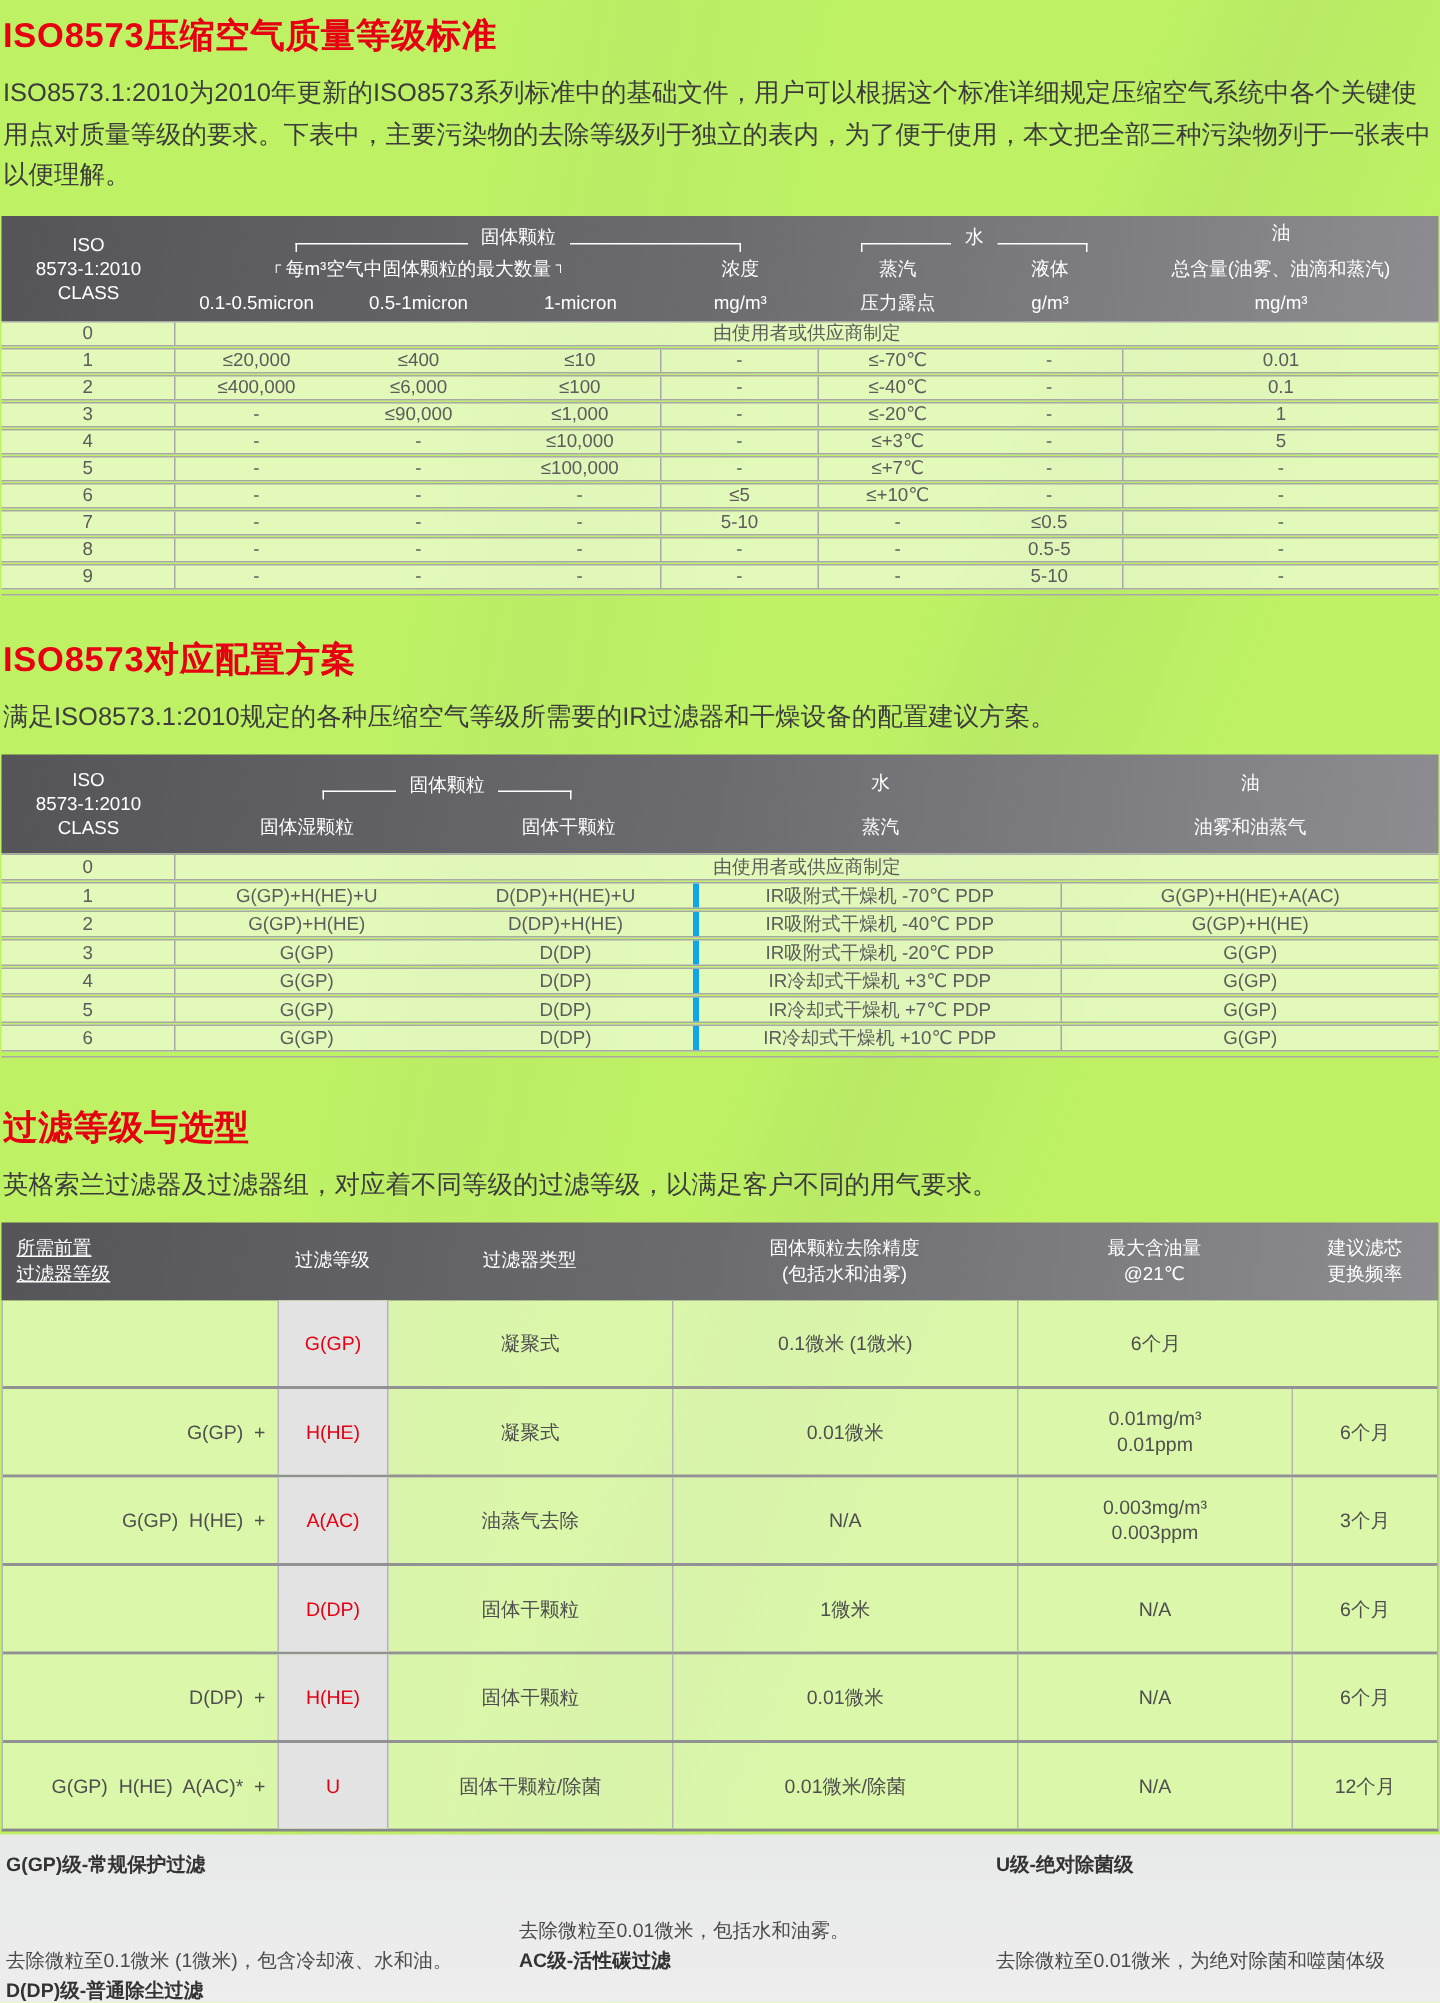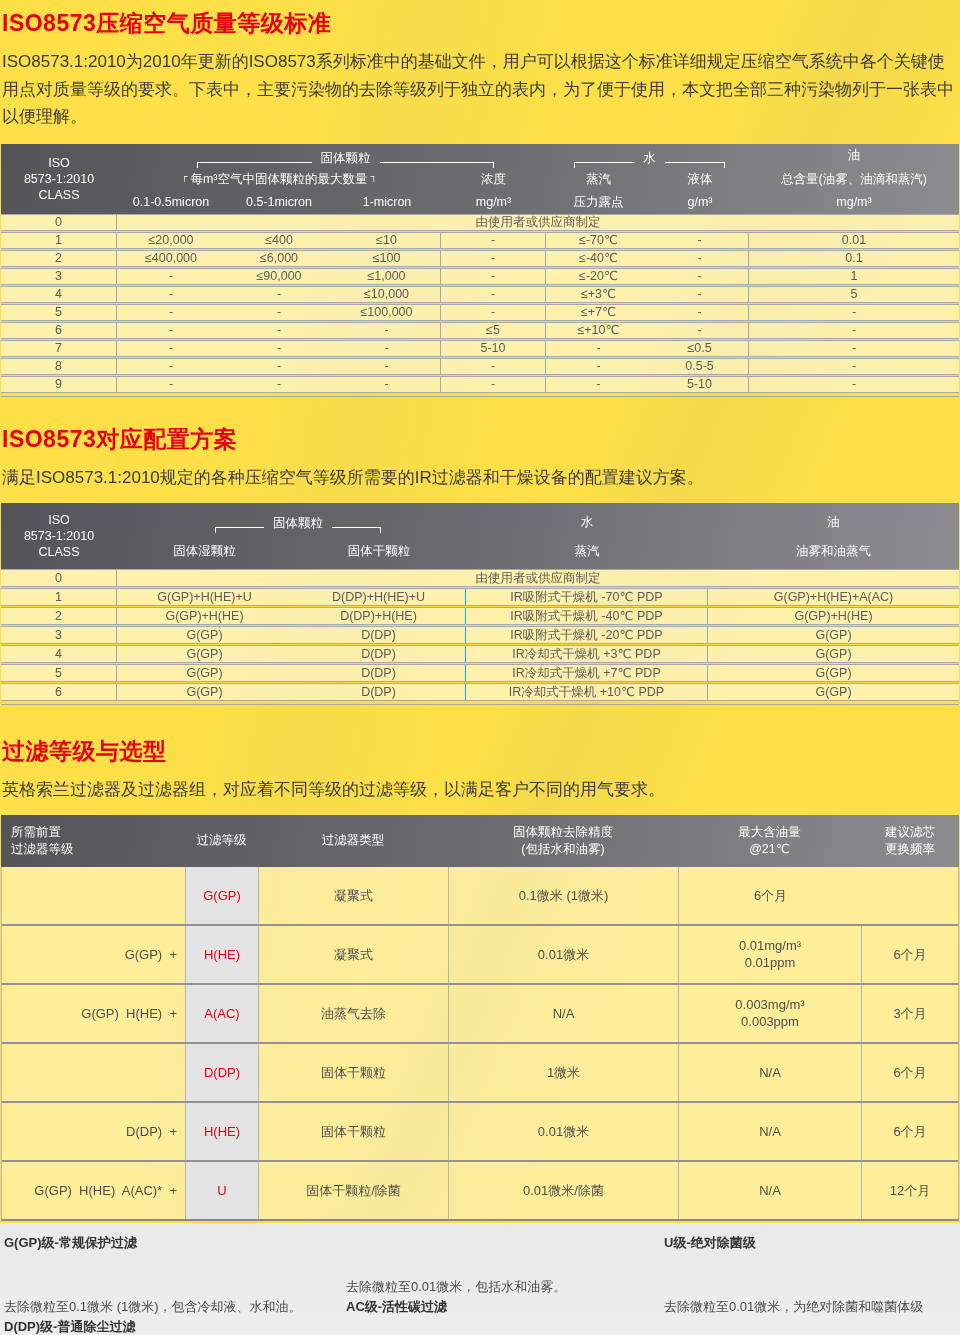--- a/index.html
+++ b/index.html
@@ -1,16 +1,16 @@
 <!DOCTYPE html>
 <html><head>
 <meta charset="utf-8">
 <style>
   html,body{margin:0;padding:0;background:#fff;}
-  .page{position:relative;width:960px;height:1335px;overflow:hidden;background:#fde047;
+  .page{position:relative;width:960px;height:1335px;overflow:hidden;background:#bef264;
         font-family:"Liberation Sans","DejaVu Sans",sans-serif;color:#3f3f3f;}
   .page::before{content:"";position:absolute;inset:0;pointer-events:none;
     background:
       linear-gradient(112deg, rgba(0,0,0,0) 52%, rgba(120,120,125,0.07) 58%, rgba(255,255,255,0) 68%),
       linear-gradient(100deg, rgba(0,0,0,0) 28%, rgba(130,130,135,0.05) 36%, rgba(255,255,255,0) 48%);}
   .inner{position:relative;padding:8px 0 0 0;}
 
   h1.sec-title{margin:0 0 9px 2px;font-size:23px;font-weight:bold;color:#e60012;letter-spacing:0.5px;}
   p.sec-intro{margin:0 2px 13px 2px;font-size:17px;line-height:27.5px;color:#3c3c3c;}
 
@@ -50,38 +50,38 @@
   .h-liq{grid-column:7;grid-row:2;}
   .h-oilt{grid-column:8;grid-row:2;}
   .h-s0{grid-column:2;grid-row:3;} .h-s1{grid-column:3;grid-row:3;} .h-s2{grid-column:4;grid-row:3;}
   .h-s3{grid-column:5;grid-row:3;} .h-s4{grid-column:6;grid-row:3;} .h-s5{grid-column:7;grid-row:3;}
   .h-s6{grid-column:8;grid-row:3;}
 
   
   .t2-cols{display:grid;grid-template-columns:116px 175px 174px 242px 1fr;}
   .t2 .trow{height:16px;line-height:16px;font-size:12.5px;}
   .t2-cols .t2c0{border-right:1px solid #a8a8a8;}
-  .t2-cols .t2c2{border-right:1px solid #0ea5e9;}
+  .t2-cols .t2c2{border-right:4px solid #0ea5e9;}
   .t2-cols .t2c3{border-right:1px solid #a8a8a8;}
   .t2-span{grid-column:2/6;}
   .t2-head{display:grid;grid-template-columns:116px 175px 174px 242px 1fr;
            grid-template-rows:30px 36px;height:66px;font-size:12.5px;}
   .h2-class{grid-column:1;grid-row:1/3;display:flex;flex-direction:column;justify-content:center;
             align-items:center;line-height:16px;}
   .h2-gp{grid-column:2/4;grid-row:1;padding:6px 85px 0 98px;}
   .h2-gw{grid-column:4;grid-row:1;padding-top:8px;}
   .h2-go{grid-column:5;grid-row:1;padding-top:8px;}
   .h2-wet{grid-column:2;grid-row:2;} .h2-dry{grid-column:3;grid-row:2;}
   .h2-vap{grid-column:4;grid-row:2;} .h2-oil{grid-column:5;grid-row:2;}
 
   
   .t3-cols{display:grid;grid-template-columns:184px 73px 190px 230px 183px 1fr;}
   .t3-head{height:52px;font-size:12.5px;line-height:17px;}
   .t3-head .hc{display:flex;align-items:center;justify-content:center;text-align:center;white-space:pre-line;}
-  .t3-head .hc.first{justify-content:flex-start;text-align:left;padding-left:10px;}
+  .t3-head .hc.first{justify-content:flex-start;text-align:left;padding-left:10px;text-decoration:underline;}
   .t3-body{border:1px solid #b5b5b8;border-top:none;border-bottom:2px solid #88888b;}
   .t3-row{height:57px;border-bottom:2px solid #929295;font-size:13px;color:#4e4e4e;background:rgba(255,255,255,0.45);}
   .t3-row:last-child{border-bottom:none;}
   .t3-row>span{display:flex;align-items:center;justify-content:center;text-align:center;
                border-right:1px solid #b5b5b8;white-space:pre-line;line-height:17px;}
   .t3-row>span:last-child{border-right:none;}
   .t3-row .t3-pre{justify-content:flex-end;text-align:right;padding-right:8px;white-space:pre;}
   .t3-row .t3-grade{background:#e3e3e4;color:#e60012;font-weight:500;}
 
   

